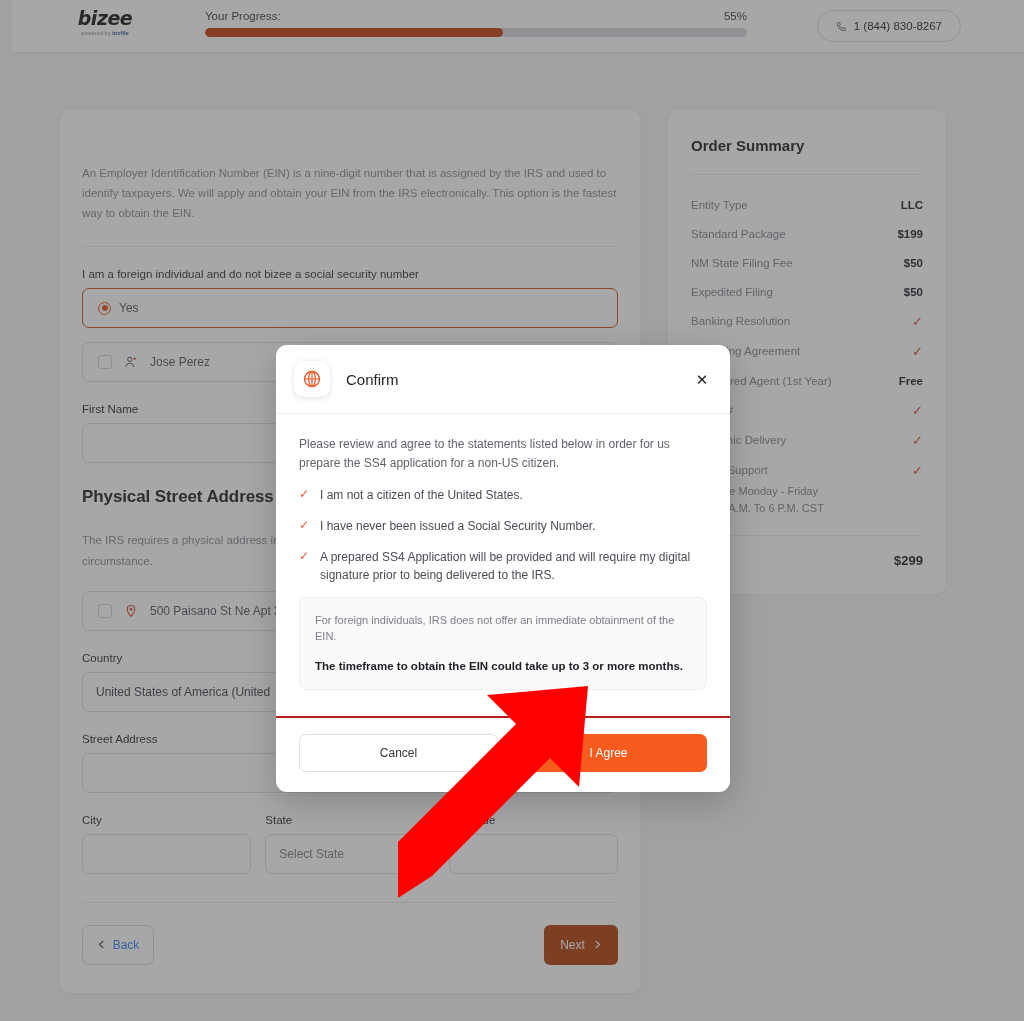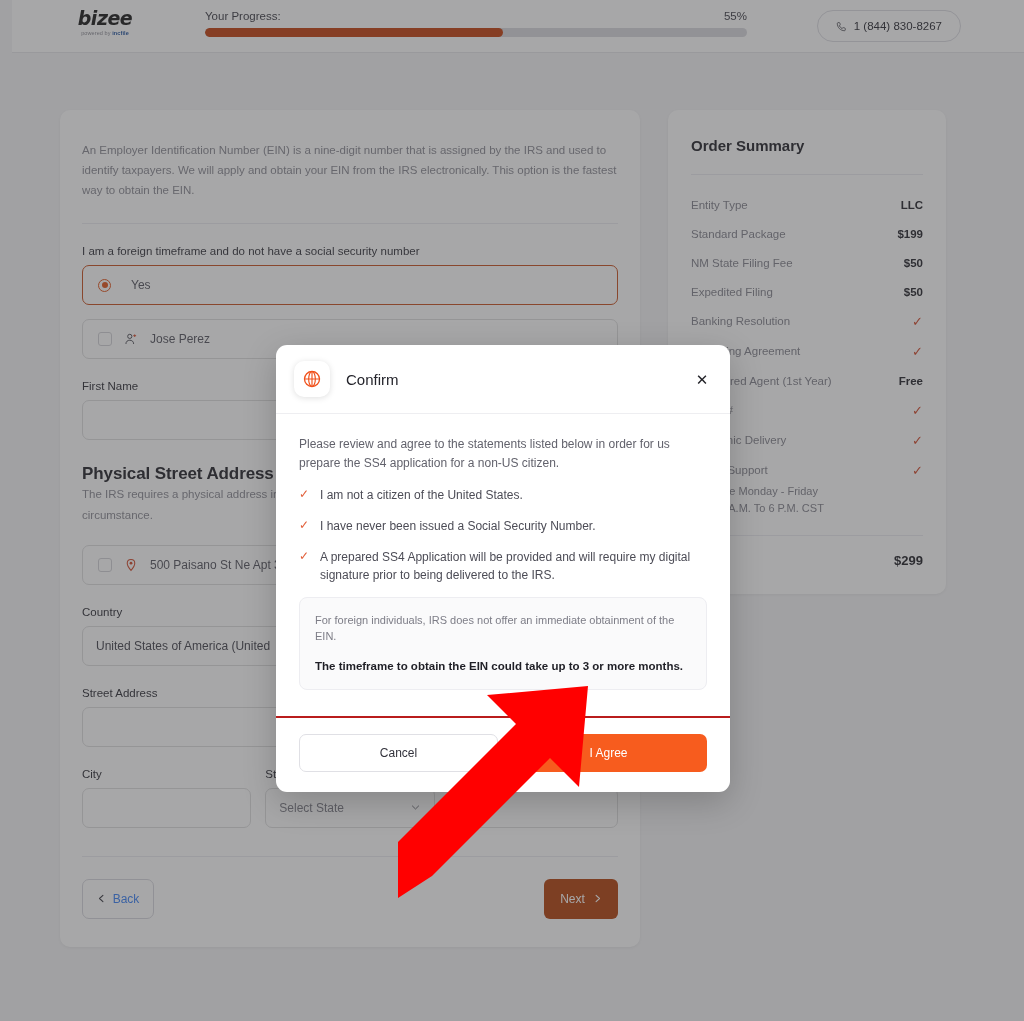--- a/index.html
+++ b/index.html
@@ -130,21 +130,21 @@
     padding: 30px 22px 28px 22px;
   }
 
   .sec-title {
     font-size: 17px;
     font-weight: 600;
     color: #24242b;
     letter-spacing: -0.1px;
   }
   .sec-desc {
-    margin-top: 0;
+    margin-top: 23px;
     font-size: 11.5px;
     line-height: 1.75;
     color: #8b8b94;
   }
   .sec-desc b { color: #5d5d67; font-weight: 600; }
 
   .hr {
     height: 1px;
     background: #ececf0;
     margin: 23px 0 0 0;
@@ -163,21 +163,21 @@
     margin-top: 3px;
   }
   .radio-box {
     flex: 1;
     height: 40px;
     border: 1px solid #dededf;
     border-radius: 7px;
     display: flex;
     align-items: center;
     padding-left: 15px;
-    gap: 20px;
+    gap: 8px;
     cursor: pointer;
     background: #fff;
   }
   .radio-box.selected {
     border: 1.5px solid #c8501f;
   }
   .radio-dot {
     width: 13px; height: 13px;
     border-radius: 50%;
     border: 1.5px solid #cdcdd2;
@@ -526,21 +526,21 @@
     </div>
 
     <div class="content">
 
       <div class="form-card">
 
         <div class="sec-desc">An Employer Identification Number (EIN) is a nine-digit number that is assigned by the IRS and used to identify taxpayers. We will apply and obtain your EIN from the IRS electronically. This option is the fastest way to obtain the EIN.</div>
 
         <div class="hr"></div>
 
-        <div class="field-label small">I am a foreign timeframe and do not have a social security number</div>
+        <div class="field-label small">I am a foreign individual and do not bizee a social security number</div>
 
         <div class="radio-row">
           <div class="radio-box selected">
             <span class="radio-dot on"></span>
             <span class="radio-label">Yes</span>
           </div>
         </div>
 
         <div class="picker-row">
           <span class="chk"></span>

